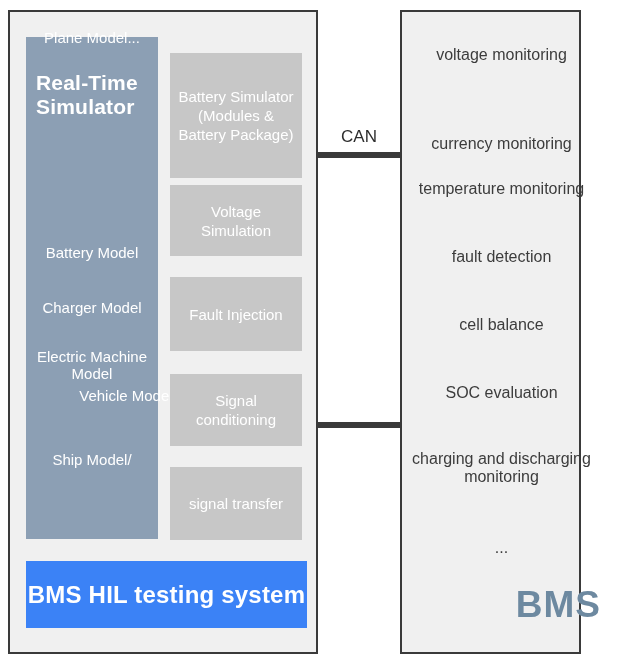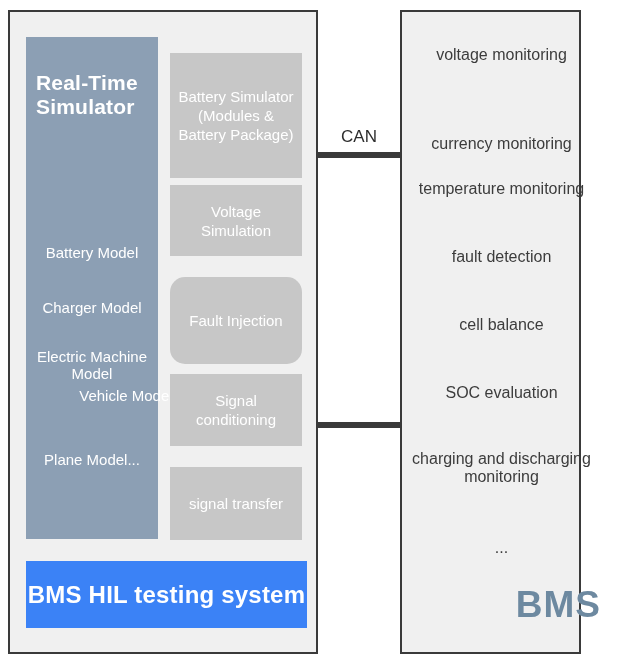--- a/index.html
+++ b/index.html
@@ -70,21 +70,21 @@
     line-height: 19px;
     display: flex;
     align-items: center;
     justify-content: center;
     text-align: center;
     box-sizing: border-box;
     padding: 0 6px;
   }
   .module-1 { top: 41px;  height: 125px; }
   .module-2 { top: 173px; height: 71px; }
-  .module-3 { top: 265px; height: 87px; border-radius: 15px; }
+  .module-3 { top: 265px; height: 74px; }
   .module-4 { top: 362px; height: 72px; }
   .module-5 { top: 455px; height: 73px; }
 
   
   .hil-caption {
     position: absolute;
     left: 16px; top: 549px;
     width: 281px; height: 67px;
     background: #3b82f6;
     color: #ffffff;
@@ -156,20 +156,21 @@
 <div class="canvas">
 
   <div class="panel left">
 
     <div class="sim-box">
       <div class="sim-title">Real-Time Simulator</div>
       <div class="model-item">Battery Model</div>
       <div class="model-item">Charger Model</div>
       <div class="model-item">Electric Machine Model</div>
       <div class="model-item">Vehicle Model/</div>
+      <div class="model-item">Ship Model/</div>
       <div class="model-item">Plane Model...</div>
     </div>
 
     <div class="module-box module-1">Battery Simulator (Modules &amp; Battery Package)</div>
     <div class="module-box module-2">Voltage Simulation</div>
     <div class="module-box module-3">Fault Injection</div>
     <div class="module-box module-4">Signal conditioning</div>
     <div class="module-box module-5">signal transfer</div>
 
     <div class="hil-caption">BMS HIL testing system</div>

